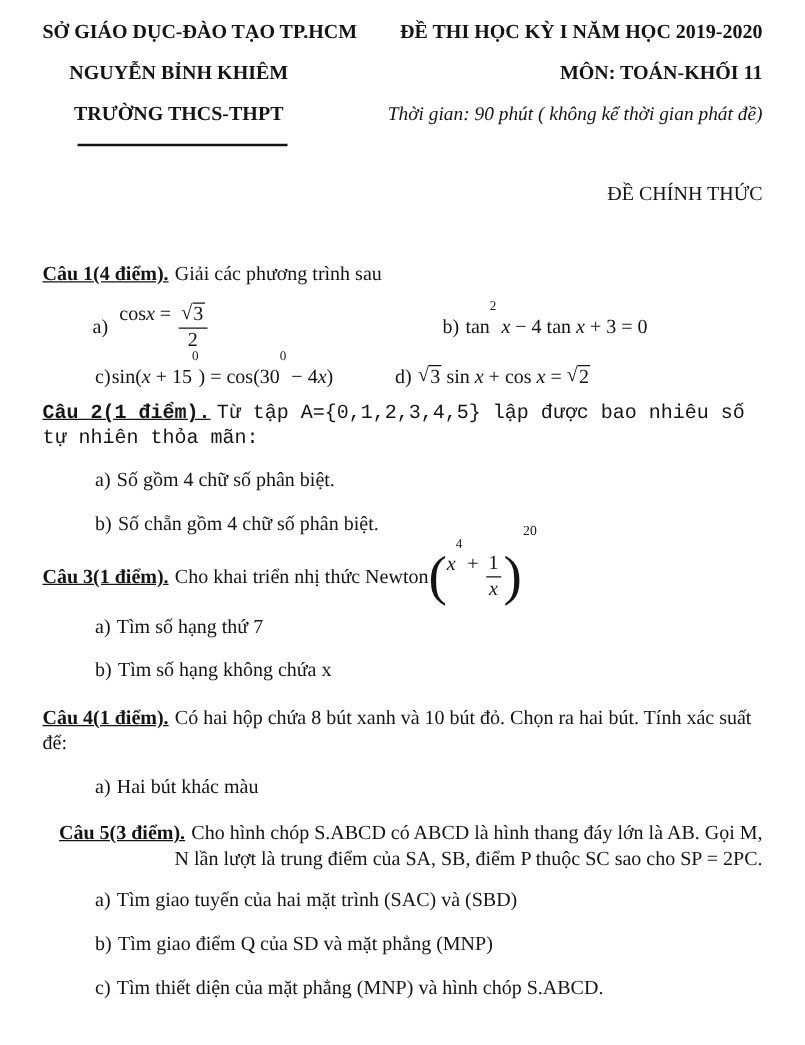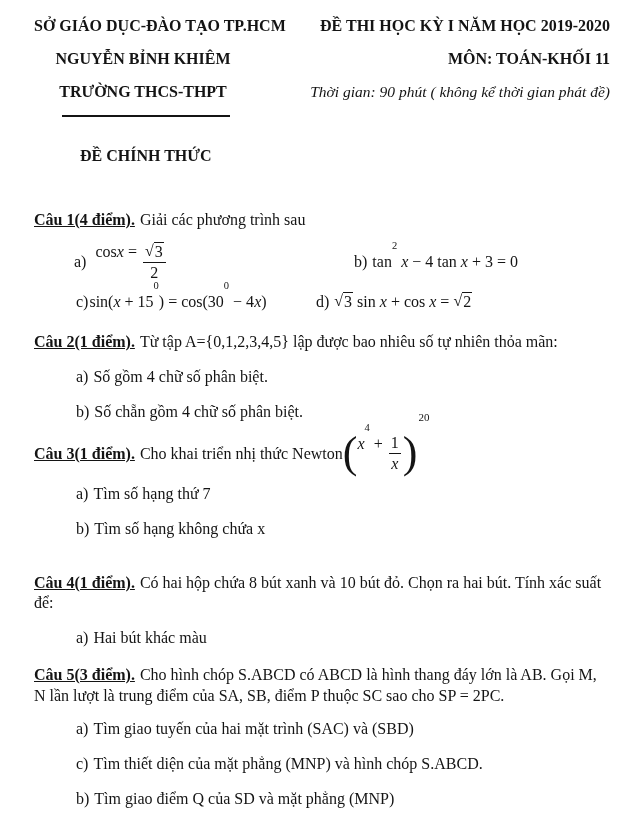--- a/index.html
+++ b/index.html
@@ -10,28 +10,28 @@
     font-size:16px;color:#141414;line-height:1.25;
     overflow:hidden;background:#ffffff;position:relative;
   }
   
   .hdr{display:flex;}
   .hdr-left{width:218px;text-align:center;}
   .hdr-right{flex:1;text-align:right;padding-left:14px;}
   .hdr-line{font-weight:bold;margin-bottom:13px;white-space:nowrap;}
   .hdr-time{font-style:italic;font-weight:normal;font-size:15.5px;white-space:nowrap;}
   .rule{width:168px;border:none;border-top:2px solid #141414;margin:9px auto 0 28px;}
-  .exam-type{font-weight:bold;margin:29px 0 0 46px;}
+  .exam-type{font-weight:normal;margin:29px 0 0 46px;text-align:right;}
   
   .qhead{margin:0;}
   .m-q1{margin-top:44px;}
-  .m-q2{margin-top:20px;}
+  .m-q2{margin-top:8px;font-family:Liberation Mono, monospace;}
   .m-q3{margin-top:12px;display:flex;align-items:center;flex-wrap:nowrap;}
-  .m-q4{margin-top:34px;}
-  .m-q5{margin-top:16px;line-height:1.34;}
+  .m-q4{margin-top:18px;}
+  .m-q5{margin-top:16px;line-height:1.34;text-align:right;}
   .qlabel{font-weight:bold;text-decoration:underline;margin-right:5px;}
   .item{margin:15px 0 0 42px;}
   .lbl{margin-right:5px;}
   
   .frow{display:flex;align-items:center;}
   .frow.ab{margin-top:12px;}
   .frow.cd{margin-top:10px;}
   .cell-a{margin-left:40px;width:280px;display:inline-flex;align-items:center;}
   .cell-a .lbl{margin-right:9px;}
   .cell-c{margin-left:42px;width:240px;display:inline-flex;align-items:center;}
@@ -125,19 +125,19 @@
     <span class="lbl">a)</span><span>Hai bút khác màu</span>
   </p>
 
   <p class="qhead m-q5">
     <span class="qlabel">Câu 5(3 điểm).</span><span>Cho hình chóp S.ABCD có ABCD là hình thang đáy lớn là AB. Gọi M, N lần lượt là trung điểm của SA, SB, điểm P thuộc SC sao cho SP = 2PC.</span>
   </p>
   <p class="item" style="margin-top:12px">
     <span class="lbl">a)</span><span>Tìm giao tuyến của hai mặt trình (SAC) và (SBD)</span>
   </p>
   <p class="item">
-    <span class="lbl">c)</span><span>Tìm thiết diện của mặt phẳng (MNP) và hình chóp S.ABCD.</span>
+    <span class="lbl">b)</span><span>Tìm giao điểm Q của SD và mặt phẳng (MNP)</span>
   </p>
   <p class="item">
-    <span class="lbl">b)</span><span>Tìm giao điểm Q của SD và mặt phẳng (MNP)</span>
+    <span class="lbl">c)</span><span>Tìm thiết diện của mặt phẳng (MNP) và hình chóp S.ABCD.</span>
   </p>
 
 </div>
 
 </body></html>

